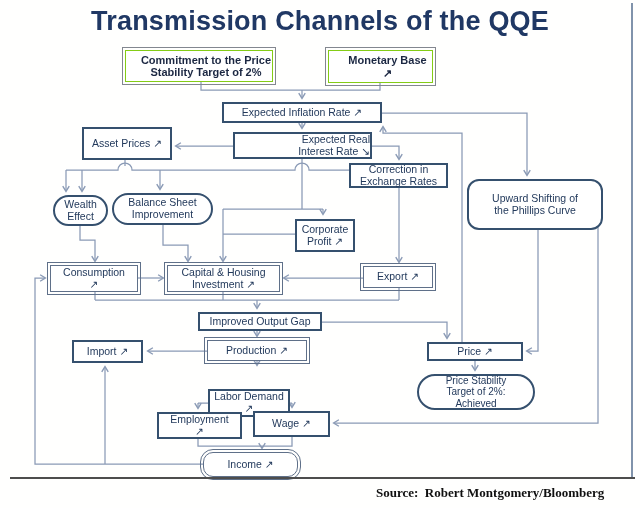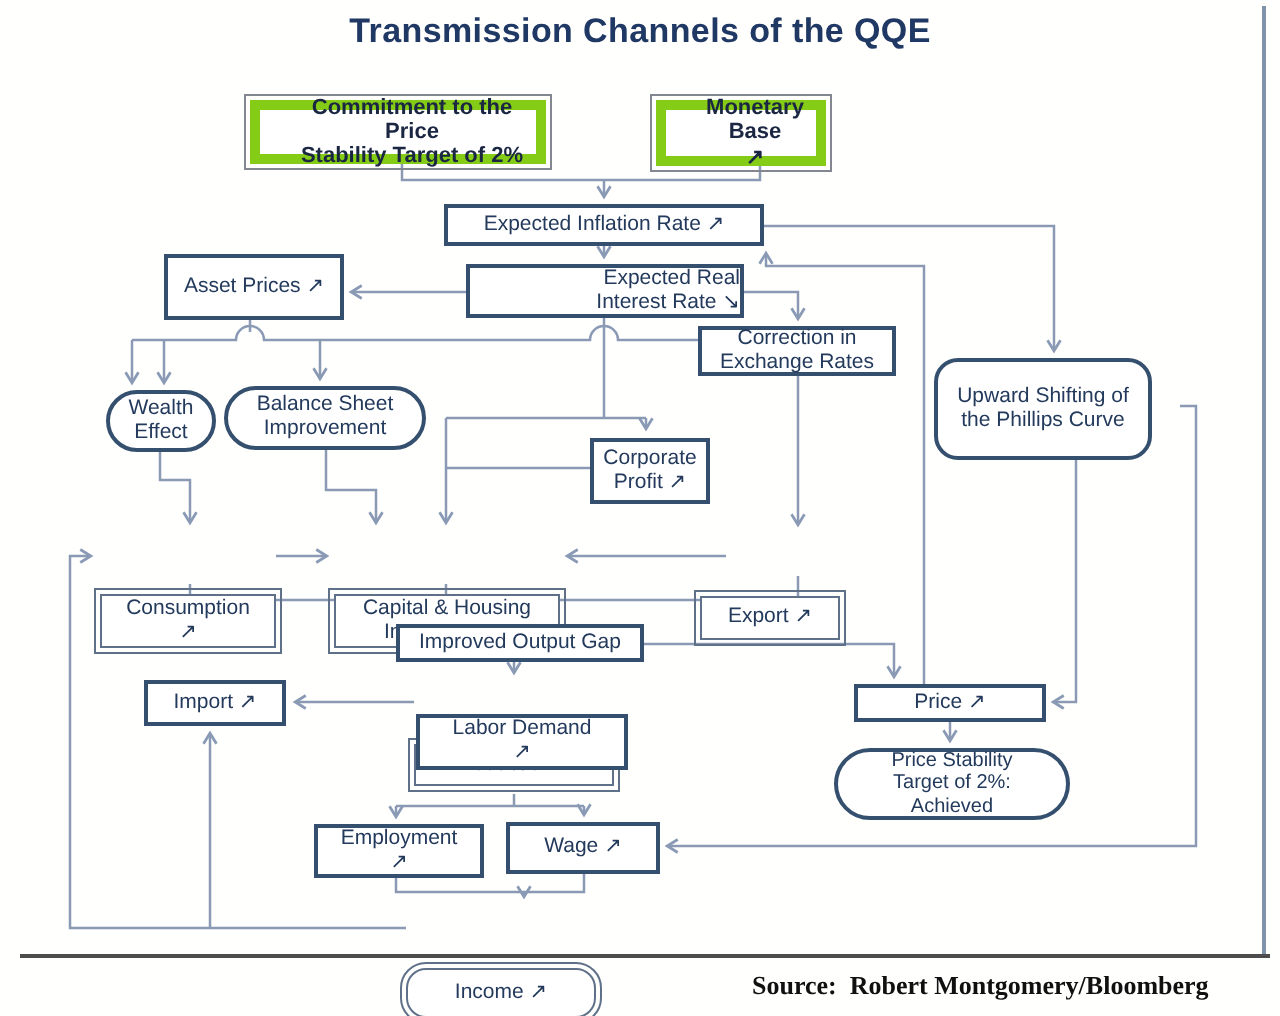--- a/index.html
+++ b/index.html
@@ -1,26 +1,26 @@
 <!DOCTYPE html>
 <html><head>
 <meta charset="utf-8">
 <style>
   html,body{margin:0;padding:0;background:#fff;}
   .stage{position:relative;width:640px;height:508px;background:#fffffe;font-family:"Liberation Sans",sans-serif;overflow:hidden;}
-  .title{position:absolute;top:6px;left:0;width:640px;text-align:center;font-size:17px;font-weight:bold;color:#203864;letter-spacing:.2px;}
+  .title{position:absolute;top:6px;left:0;width:640px;text-align:center;font-size:27px;font-weight:bold;color:#203864;letter-spacing:.2px;}
   svg.wires{position:absolute;top:0;left:0;}
   .w{fill:none;stroke:#8a9ab5;stroke-width:1.25px;}
   .node{position:absolute;box-sizing:border-box;display:flex;align-items:center;justify-content:center;
         text-align:center;background:#fff;color:#233a5c;font-size:10.5px;line-height:1.12;}
   .node span{white-space:pre-line;display:block;width:100%;}
   .thick{border:2.4px solid #35506e;}
   .med{border:2px solid #35506e;}
-  .dbl{border:1px solid #5f7089;outline:1px solid #5f7089;outline-offset:2px;margin-top:32px;}
-  .graydbl{border:5px solid #84cc16;outline:1px solid #83878f;outline-offset:2px;
+  .dbl{border:1px solid #5f7089;outline:1px solid #5f7089;outline-offset:2px;}
+  .graydbl{border:1px solid #84cc16;outline:1px solid #83878f;outline-offset:2px;
            font-weight:bold;color:#1b2742;font-size:11px;padding-left:14px;}
   .stadium{border:2px solid #35506e;border-radius:999px;}
   .round{border:2.4px solid #35506e;border-radius:12px;}
   .small{font-size:10px;}
   .rule{position:absolute;left:10px;top:477px;width:625px;height:2px;background:#4d4d4d;}
   .frame-right{position:absolute;left:631px;top:3px;width:2px;height:475px;background:#8193ab;}
   .source{position:absolute;left:376px;top:485px;font-family:"Liberation Serif",serif;
           font-weight:bold;font-size:13px;color:#101010;white-space:pre;}
 </style>
 </head>
@@ -73,39 +73,39 @@
     <path class="w" marker-end="url(#arr)" d="M462,342 V133 H383 V127"></path>
     <path class="w" marker-end="url(#arr)" d="M538,230 V351 H527"></path>
     <path class="w" marker-end="url(#arr)" d="M590,203 H598 V423 H334"></path>
     <path class="w" marker-end="url(#arr)" d="M475,361 V370"></path>
   </svg>
 
   <div class="node graydbl" style="left:125px;top:50px;width:148px;height:32px;">
       <span>Commitment to the Price
 Stability Target of 2%</span>
     </div>
-  <div class="node graydbl" style="left:328px;top:50px;width:85px;height:33px;">
+  <div class="node graydbl" style="left:328px;top:50px;width:105px;height:33px;">
       <span>Monetary Base
 ↗</span>
     </div>
   <div class="node thick" style="left:222px;top:102px;width:160px;height:21px;">
       <span>Expected Inflation Rate ↗</span>
     </div>
   <div class="node thick" style="left:233px;top:132px;width:139px;height:27px;text-align:right;">
       <span>Expected Real
 Interest Rate ↘</span>
     </div>
   <div class="node med" style="left:82px;top:127px;width:90px;height:33px;">
       <span>Asset Prices ↗</span>
     </div>
   <div class="node thick" style="left:349px;top:163px;width:99px;height:25px;">
       <span>Correction in
 Exchange Rates</span>
     </div>
-  <div class="node round" style="left:467px;top:179px;width:109px;height:51px;">
+  <div class="node round" style="left:467px;top:179px;width:136px;height:51px;">
       <span>Upward Shifting of
 the Phillips Curve</span>
     </div>
   <div class="node stadium" style="left:53px;top:195px;width:55px;height:31px;">
       <span>Wealth
 Effect</span>
     </div>
   <div class="node stadium" style="left:112px;top:193px;width:101px;height:32px;">
       <span>Balance Sheet
 Improvement</span>
@@ -115,36 +115,36 @@
 Profit ↗</span>
     </div>
   <div class="node dbl" style="left:50px;top:265px;width:88px;height:27px;">
       <span>Consumption
 ↗</span>
     </div>
   <div class="node dbl" style="left:167px;top:265px;width:113px;height:27px;">
       <span>Capital &amp; Housing
 Investment ↗</span>
     </div>
-  <div class="node dbl" style="left:350px;top:266px;width:70px;height:22px;">
+  <div class="node dbl" style="left:363px;top:266px;width:70px;height:22px;">
       <span>Export ↗</span>
     </div>
   <div class="node med" style="left:198px;top:312px;width:124px;height:19px;">
       <span>Improved Output Gap</span>
     </div>
   <div class="node dbl" style="left:207px;top:340px;width:100px;height:21px;">
       <span>Production ↗</span>
     </div>
   <div class="node thick" style="left:72px;top:340px;width:71px;height:23px;">
       <span>Import ↗</span>
     </div>
   <div class="node thick" style="left:427px;top:342px;width:96px;height:19px;">
       <span>Price ↗</span>
     </div>
-  <div class="node thick" style="left:208px;top:357px;width:106px;height:28px;">
+  <div class="node thick" style="left:208px;top:389px;width:82px;height:28px;">
       <span>Labor Demand
 ↗</span>
     </div>
   <div class="node stadium small" style="left:417px;top:374px;width:118px;height:36px;">
       <span>Price Stability
 Target of 2%:
 Achieved</span>
     </div>
   <div class="node thick" style="left:157px;top:412px;width:85px;height:27px;">
       <span>Employment

